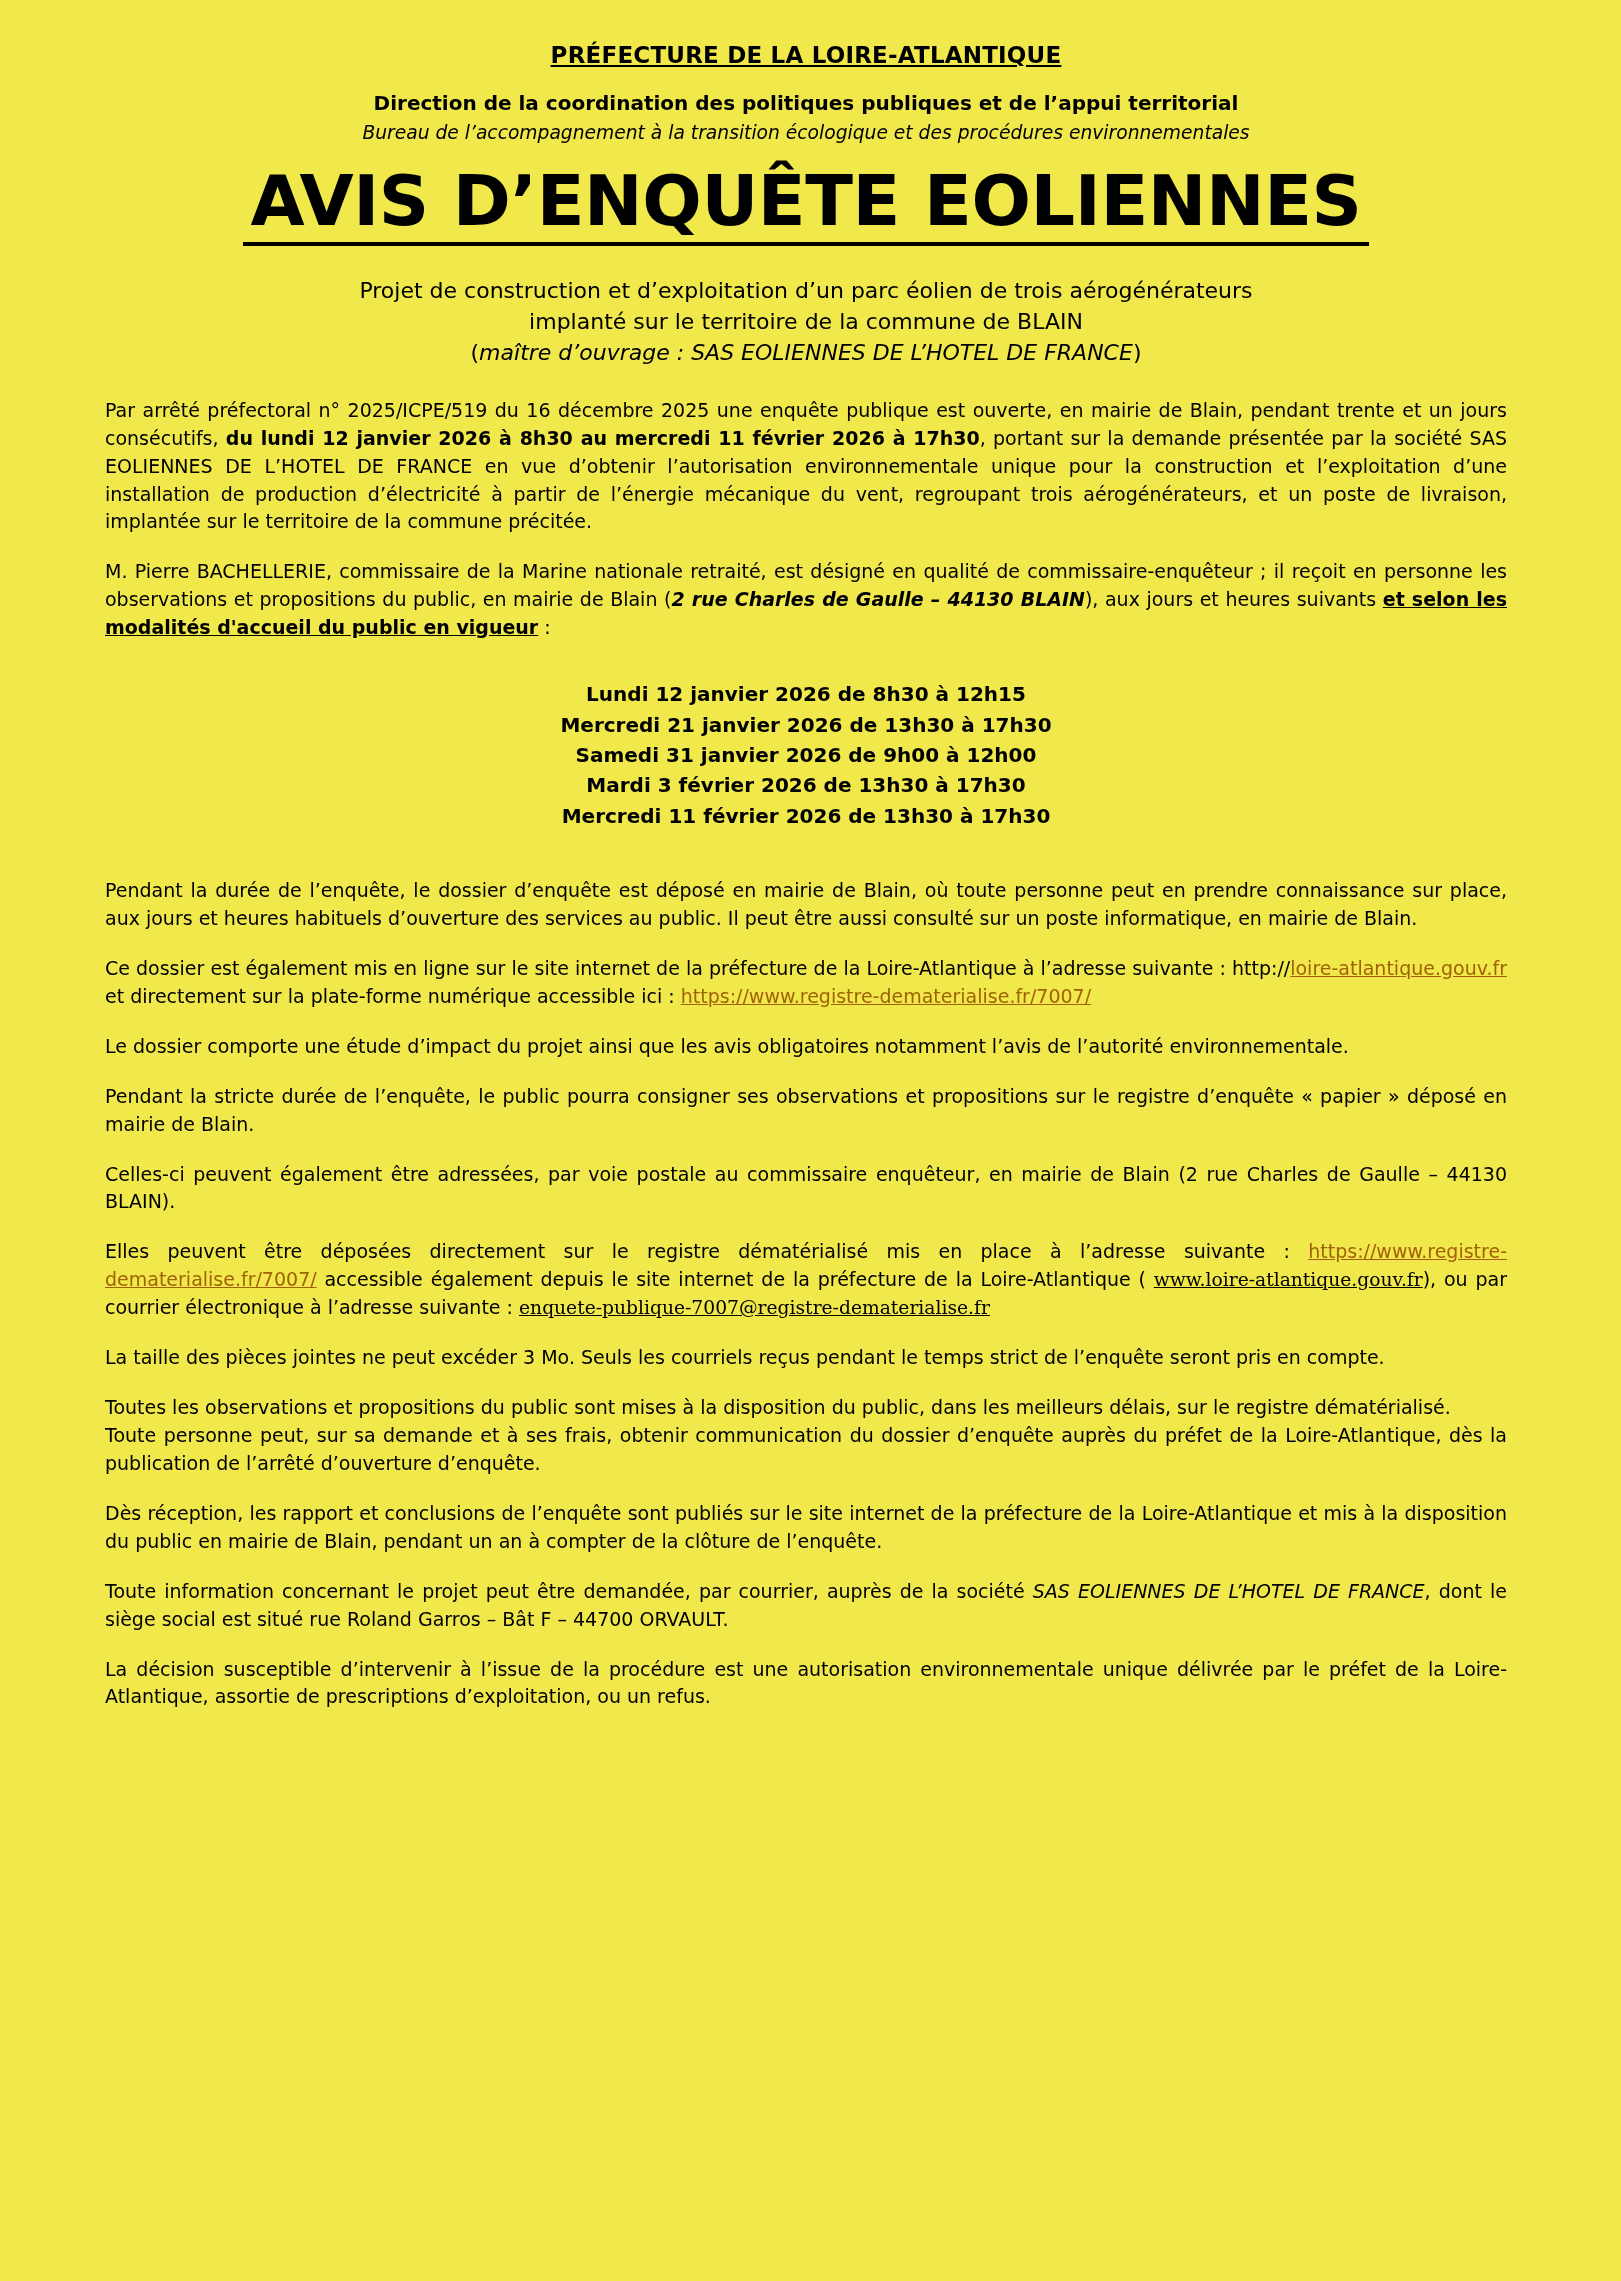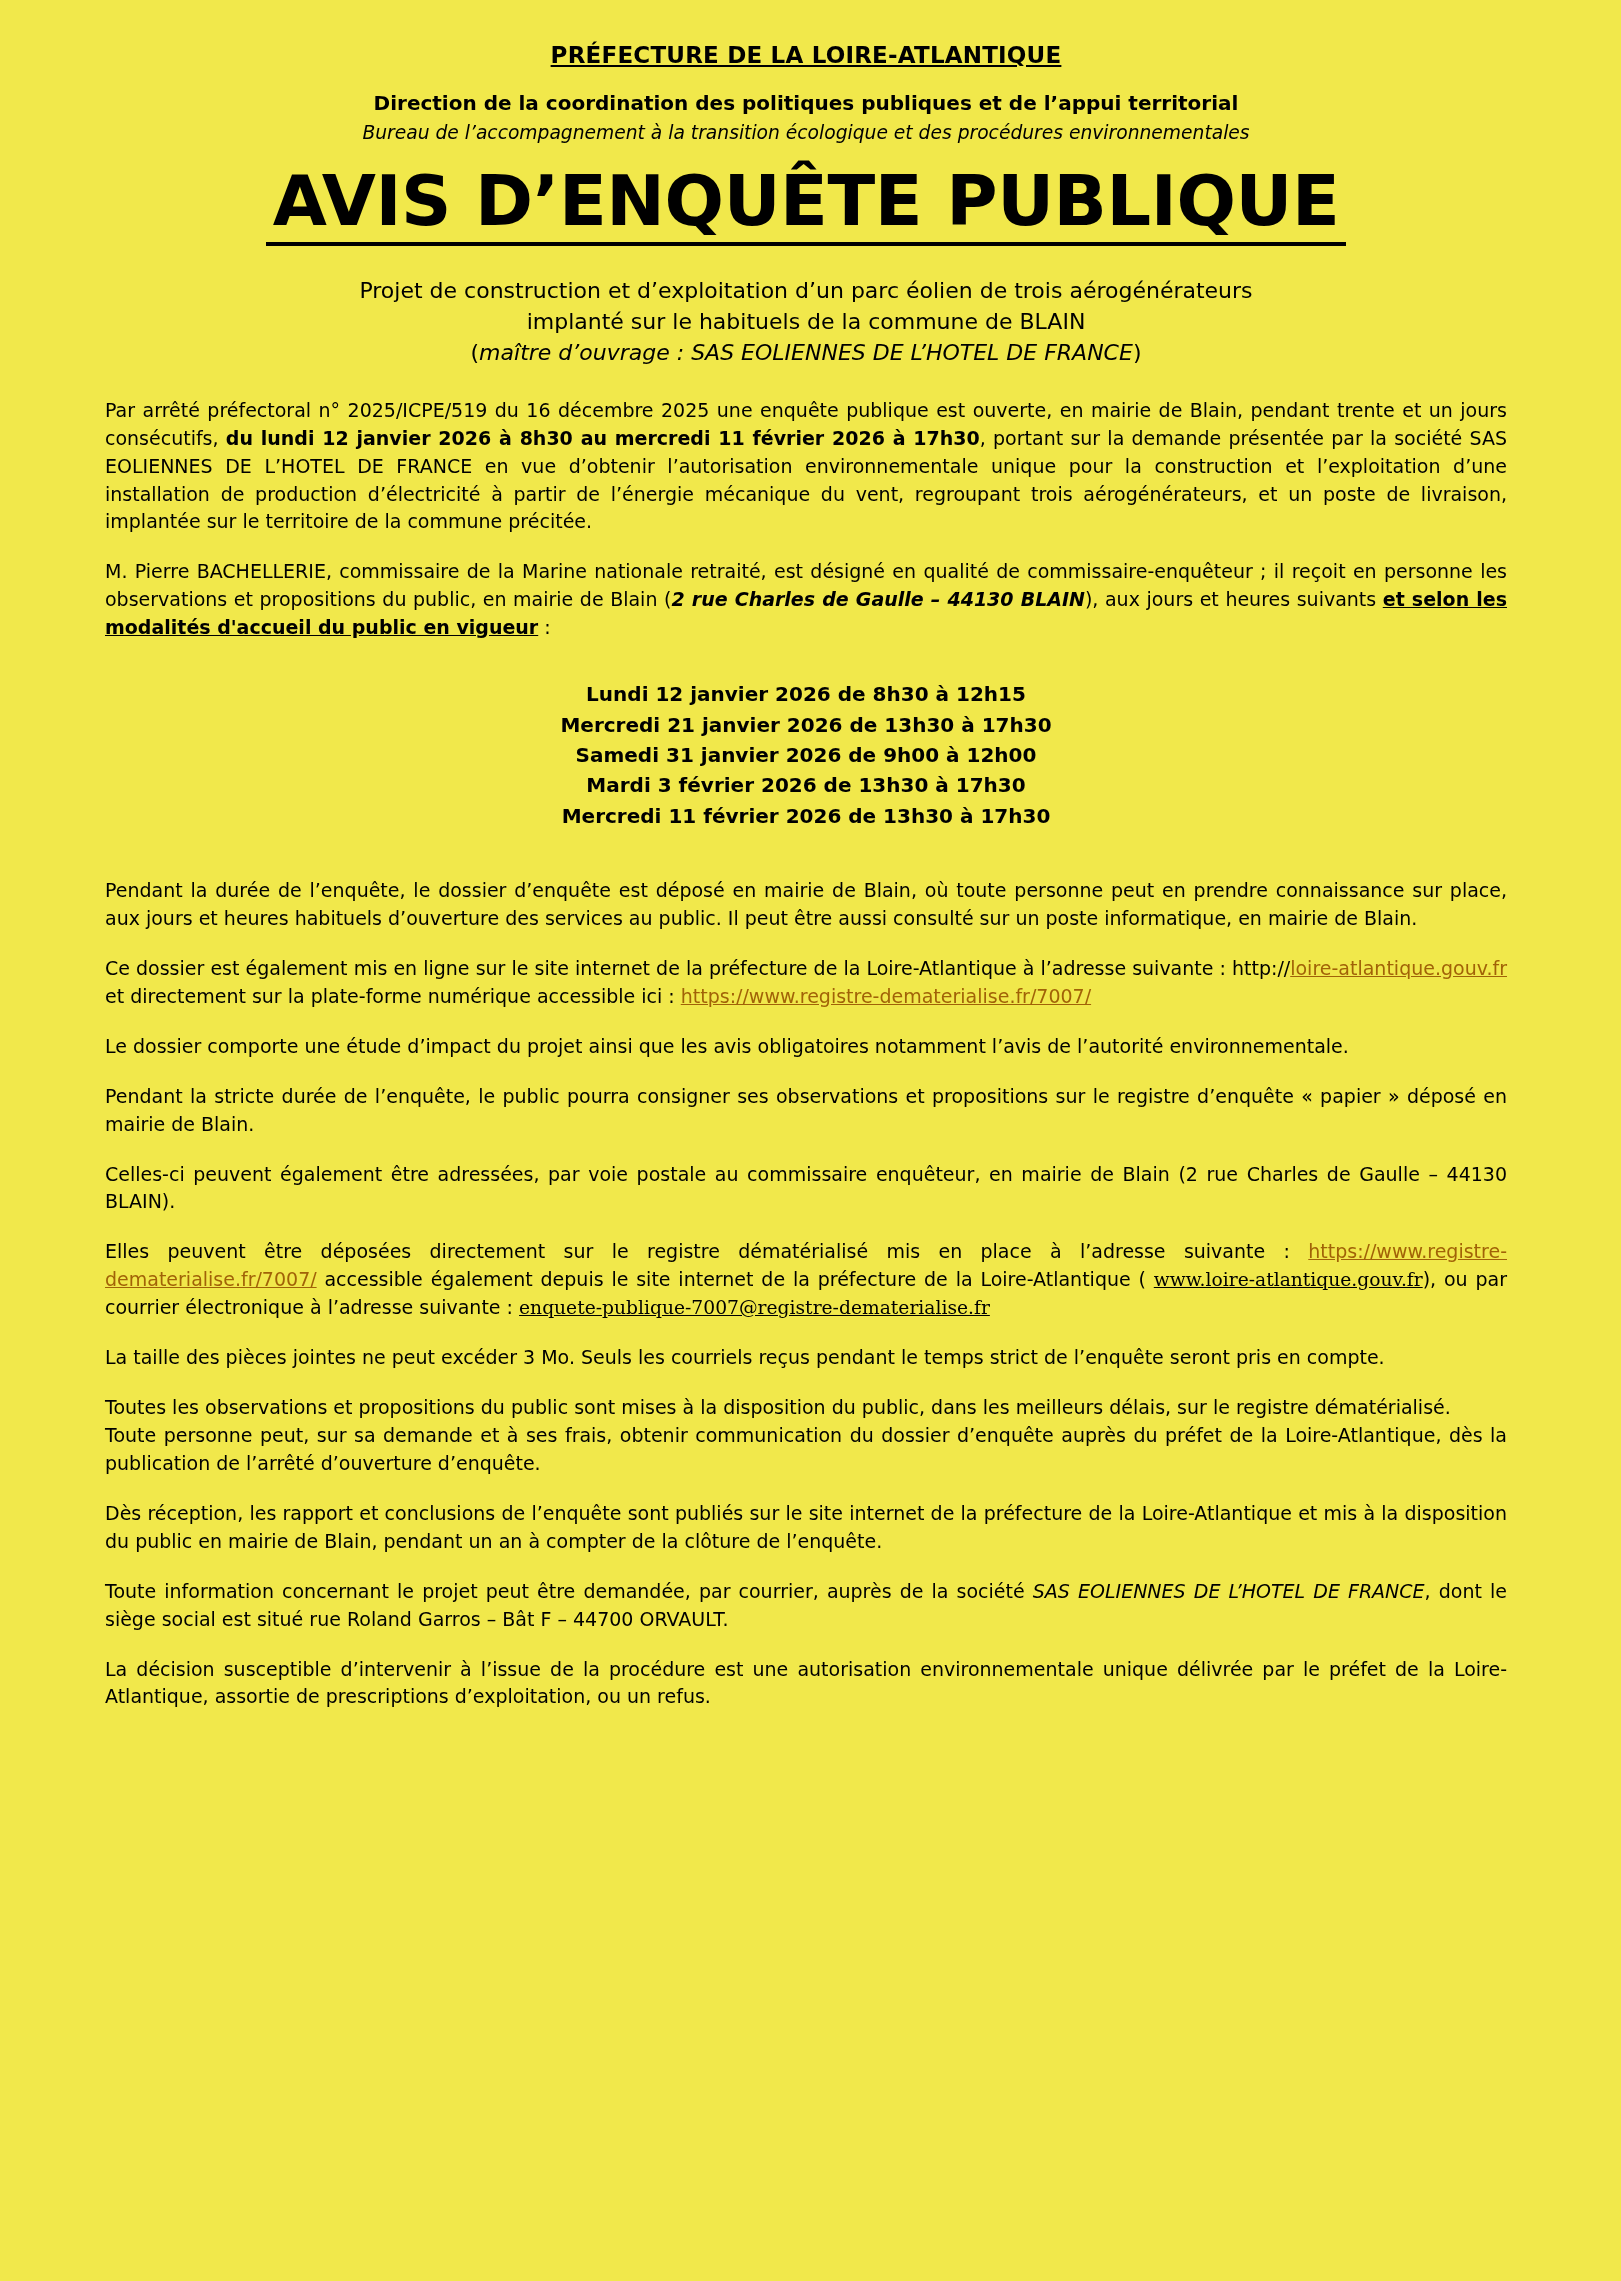--- a/index.html
+++ b/index.html
@@ -117,26 +117,26 @@
 
 <div class="page">
 
   <div class="hdr">
     <div class="hdr-line1">PRÉFECTURE DE LA LOIRE-ATLANTIQUE</div>
     <div class="hdr-line2">Direction de la coordination des politiques publiques et de l’appui territorial</div>
     <div class="hdr-line3">Bureau de l’accompagnement à la transition écologique et des procédures environnementales</div>
   </div>
 
   <div class="title">
-    <span class="title-inner">AVIS D’ENQUÊTE PUBLIQUE</span>
+    <span class="title-inner">AVIS D’ENQUÊTE EOLIENNES</span>
   </div>
 
   <div class="subtitle">
     <div>Projet de construction et d’exploitation d’un parc éolien de trois aérogénérateurs</div>
-    <div>implanté sur le habituels de la commune de BLAIN</div>
+    <div>implanté sur le territoire de la commune de BLAIN</div>
     <div>
       <span>(</span><span class="ital">maître d’ouvrage : SAS EOLIENNES DE L’HOTEL DE FRANCE</span><span>)</span>
     </div>
   </div>
 
   <div class="body">
 
     <p class="p">
       <span>Par arrêté préfectoral n° 2025/ICPE/519 du 16 décembre 2025 une enquête publique est ouverte, en mairie de Blain, pendant trente et un jours consécutifs, </span><span class="b">du lundi 12 janvier 2026 à 8h30 au mercredi 11 février 2026 à 17h30</span><span>, portant sur la demande présentée par la société SAS EOLIENNES DE L’HOTEL DE FRANCE en vue d’obtenir l’autorisation environnementale unique pour la construction et l’exploitation d’une installation de production d’électricité à partir de l’énergie mécanique du vent, regroupant trois aérogénérateurs, et un poste de livraison, implantée sur le territoire de la commune précitée.</span>
     </p>

